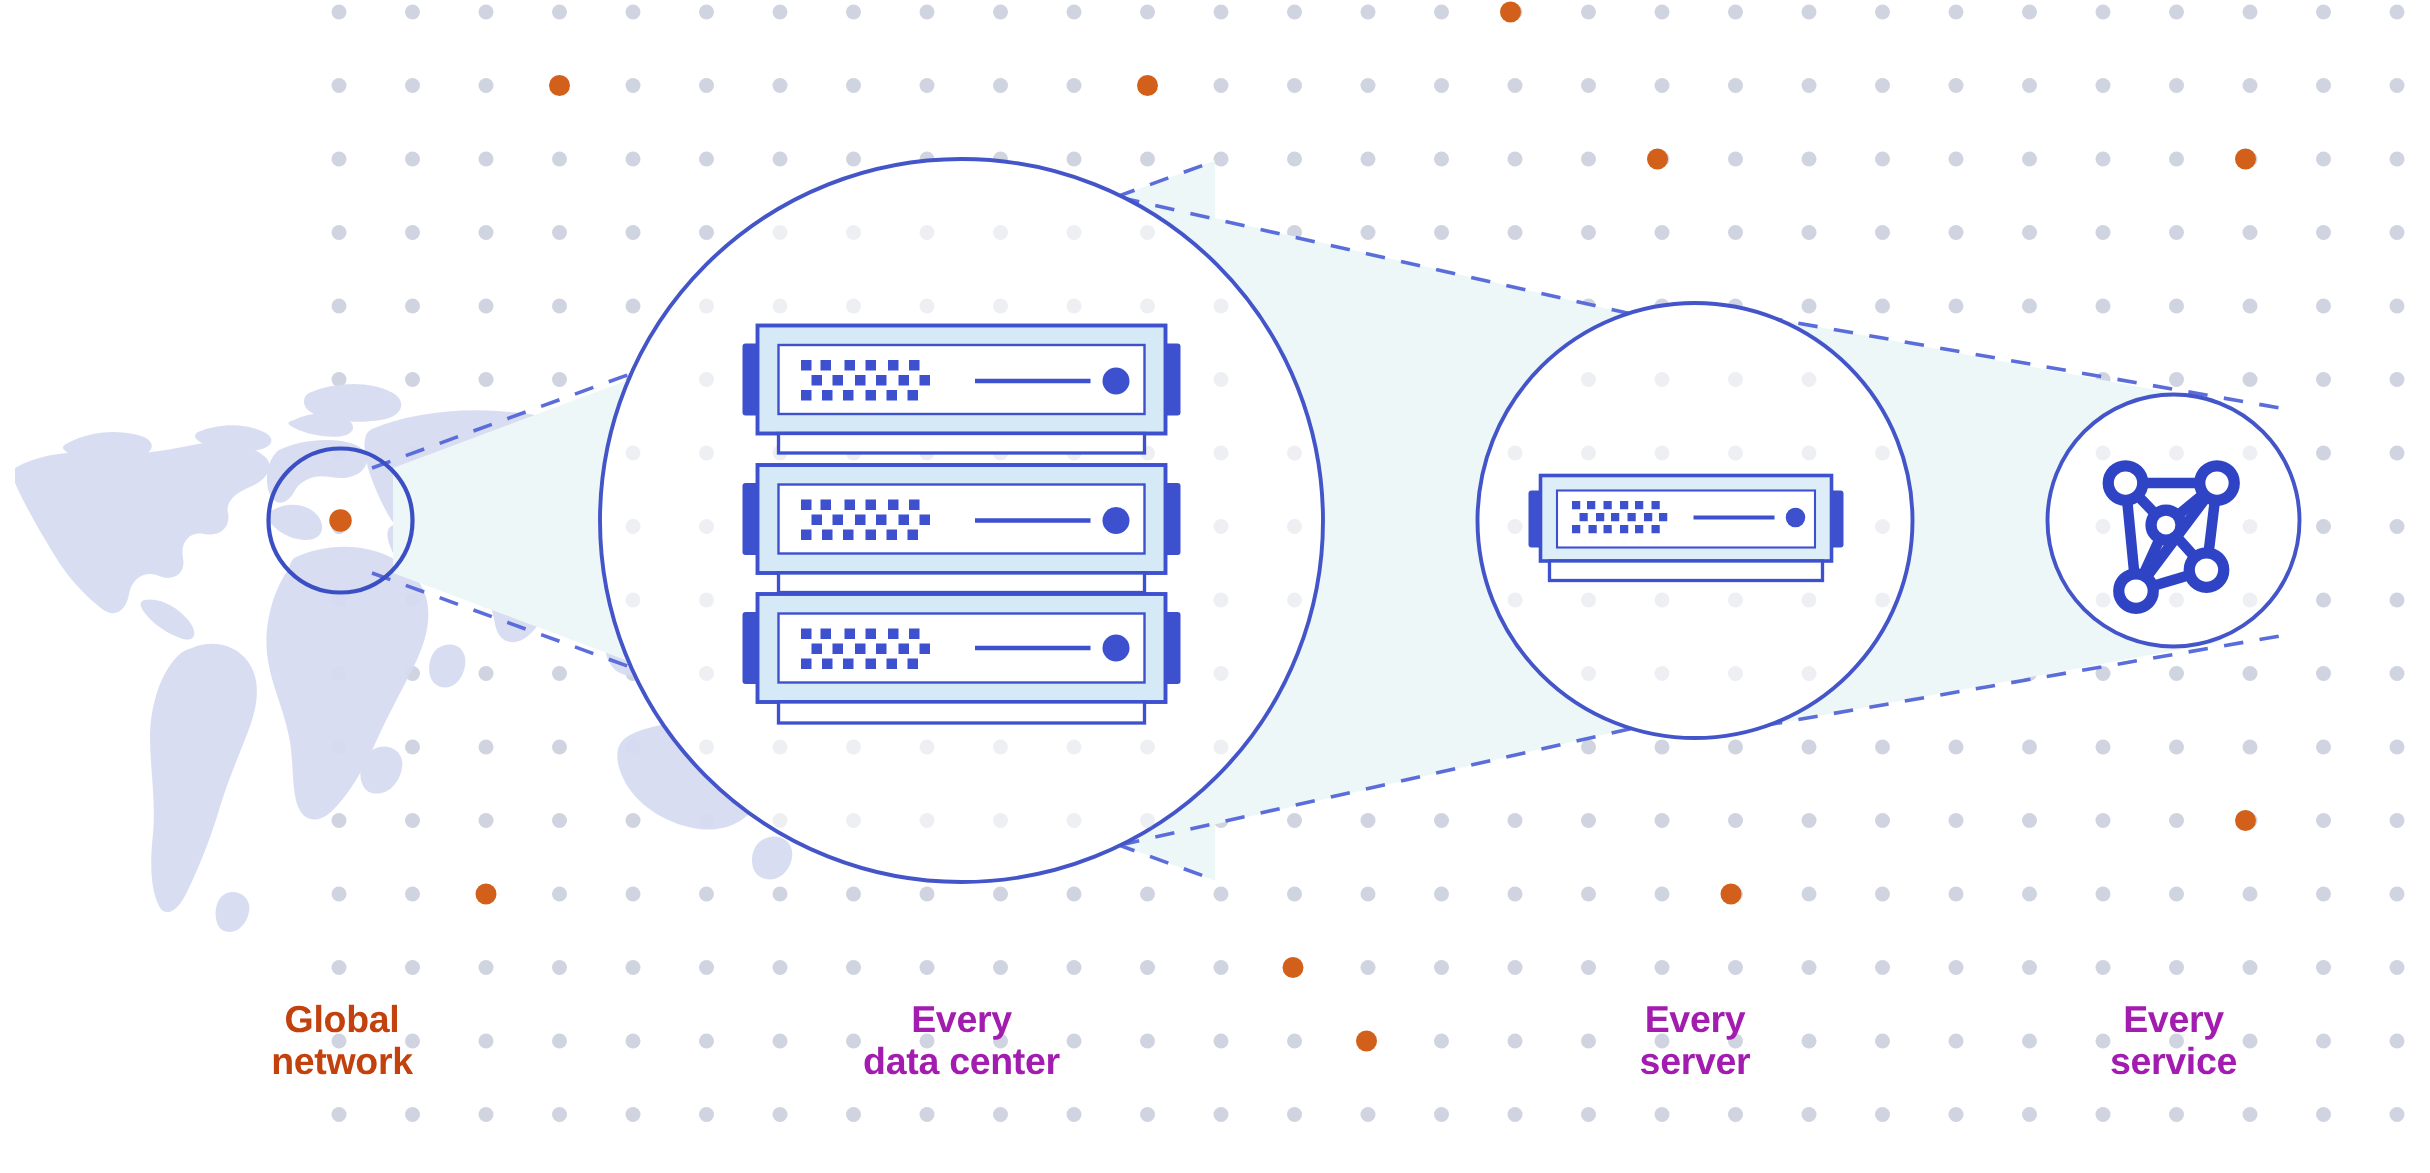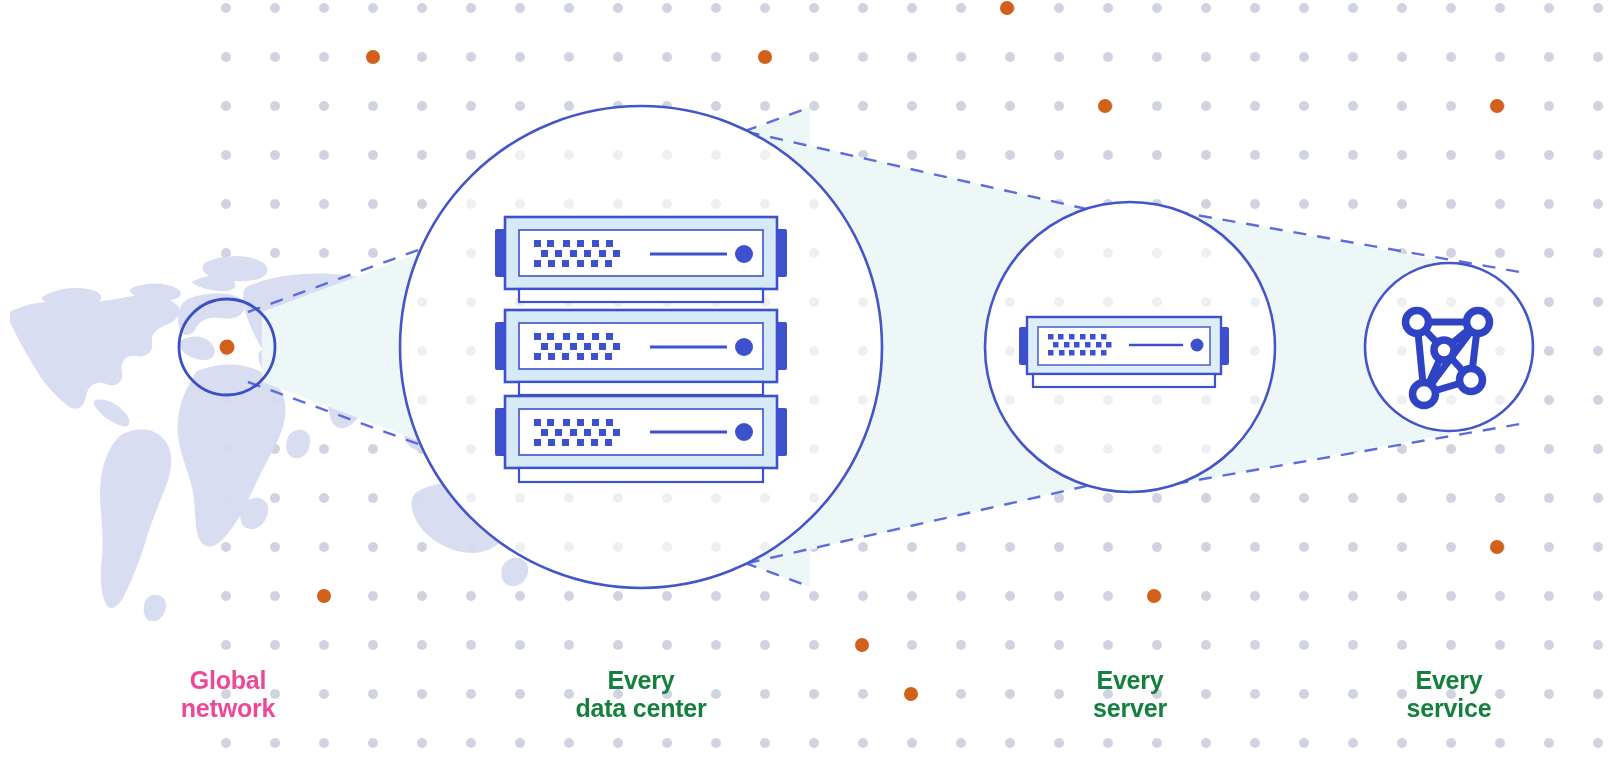--- a/index.html
+++ b/index.html
@@ -8,22 +8,22 @@
     font-family:"Liberation Sans","DejaVu Sans",sans-serif;
   }
   #stage{position:absolute;left:0;top:0;width:1620px;height:782px;}
   #stage > svg{position:absolute;left:0;top:0;}
 
   .label{
     position:absolute;text-align:center;
     font-size:25px;font-weight:700;line-height:1.12;
     letter-spacing:-0.2px;white-space:pre-line;
   }
-  .label-dark{color:#15803d;}
-  .label-blue{color:#ec4899;}
+  .label-dark{color:#a21caf;}
+  .label-blue{color:#c2410c;}
 </style>
 </head>
 <body>
 
 <div id="stage">
 
   <svg width="1620" height="782" viewBox="0 0 1620 782">
     <defs>
       <clipPath id="clip-map-circle">
         <circle cx="227" cy="347" r="48"></circle>

